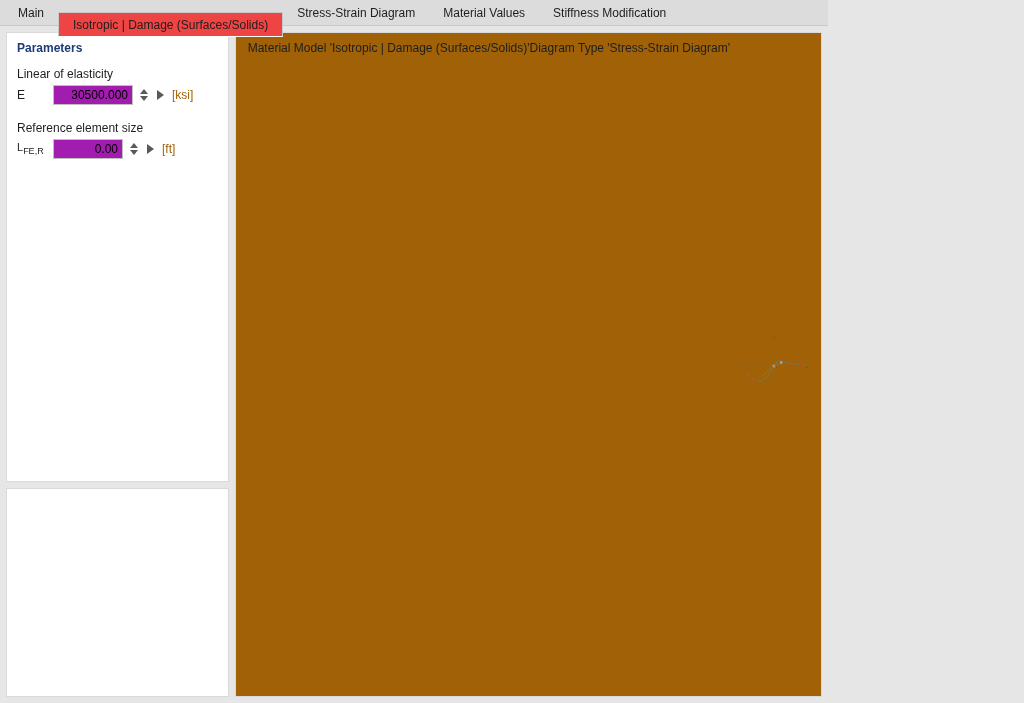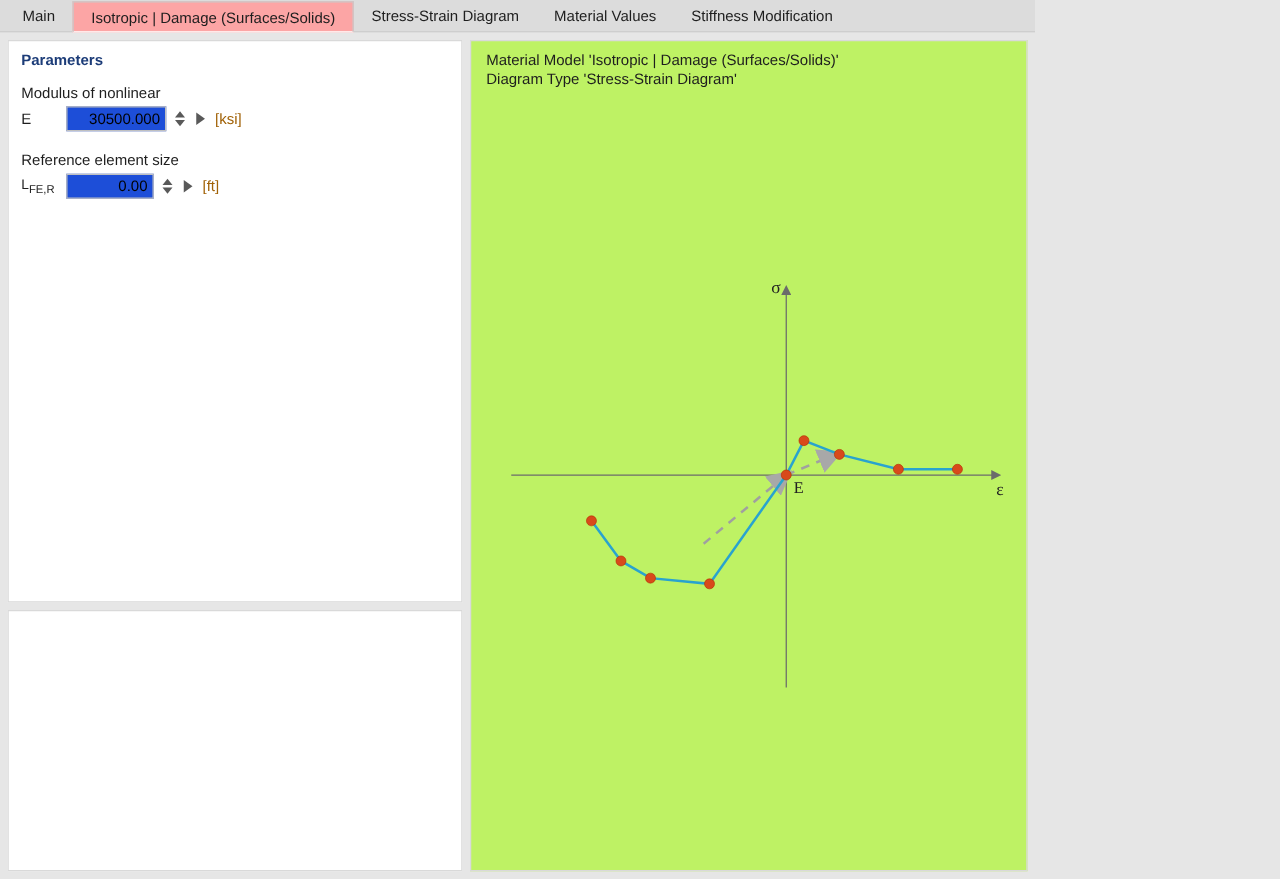--- a/index.html
+++ b/index.html
@@ -26,25 +26,25 @@
   .tab {
     padding: 0 14px;
     display: flex;
     align-items: center;
     font-size: 12px;
     color: #1e1e1e;
     cursor: pointer;
     border-right: 0;
   }
   .tab.active {
-    background: #fca5a5;
+    background: #ef4444;
     border: 1px solid #c9c9c9;
     border-bottom: 1px solid #fff;
     position: relative;
-    top: 1px;
+    top: 12px;
   }
 
   
   .main {
     flex: 1;
     display: flex;
     background: #e6e6e6;
     padding: 6px;
     gap: 6px;
   }
@@ -62,26 +62,26 @@
     flex-direction: column;
     padding: 8px 10px;
   }
   .options-panel {
     background: #fff;
     border: 1px solid #d9d9d9;
     flex: 1;
     padding: 8px 10px;
   }
   .right-panel {
-    background: #bef264;
+    background: #a16207;
     border: 1px solid #d9d9d9;
     flex: 1;
     padding: 8px 12px;
     display: flex;
-    flex-direction: column;
+    flex-direction: row;
   }
   .panel-heading {
     color: #1c3c78;
     font-size: 12px;
     font-weight: 600;
     margin-bottom: 10px;
   }
   .panel-heading.thin { font-weight: 600; }
 
   
@@ -103,21 +103,21 @@
     color: #1e1e1e;
   }
   .symbol-sub {
     font-size: 11px;
     letter-spacing: 0;
   }
   .symbol-sub sub { font-size: 9px; }
   .num-input {
     width: 80px;
     height: 20px;
-    background: #1d4ed8;
+    background: #a21caf;
     border: 1px solid #c0c0c0;
     text-align: right;
     padding: 0 4px;
     font-size: 12px;
     font-family: inherit;
   }
   .spin {
     display: flex;
     flex-direction: column;
     width: 10px;
@@ -193,21 +193,21 @@
     <div class="tab">Material Values</div>
     <div class="tab">Stiffness Modification</div>
   </div>
 
   <div class="main">
     <div class="left-col">
 
       <div class="params-panel">
         <div class="panel-heading">Parameters</div>
 
-        <div class="field-label">Modulus of nonlinear</div>
+        <div class="field-label">Linear of elasticity</div>
         <div class="field-row">
           <span class="symbol">E</span>
           <input class="num-input" value="30500.000" style="">
           <div class="spin">
             <div class="spin-up"></div>
             <div class="spin-down"></div>
           </div>
           <div class="play"></div>
           <span class="unit">[ksi]</span>
         </div>

